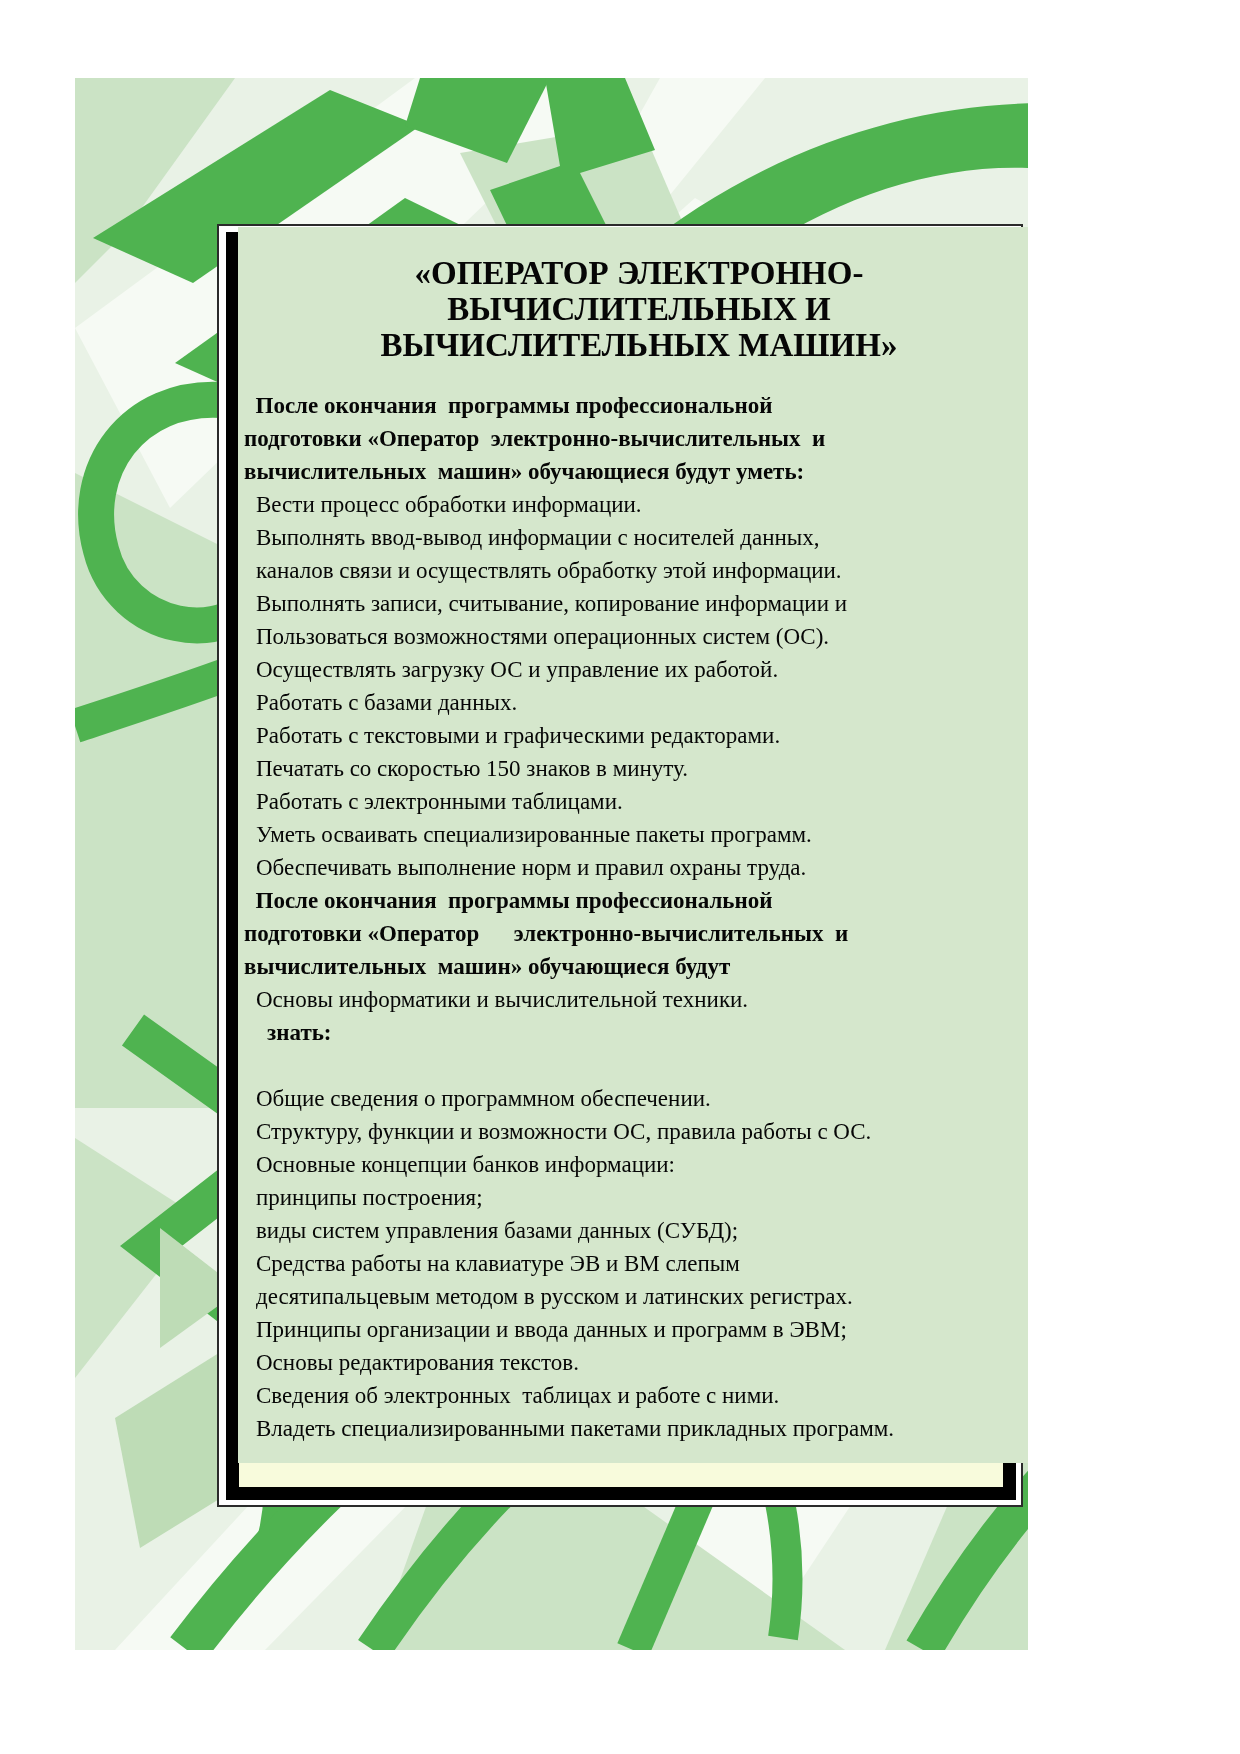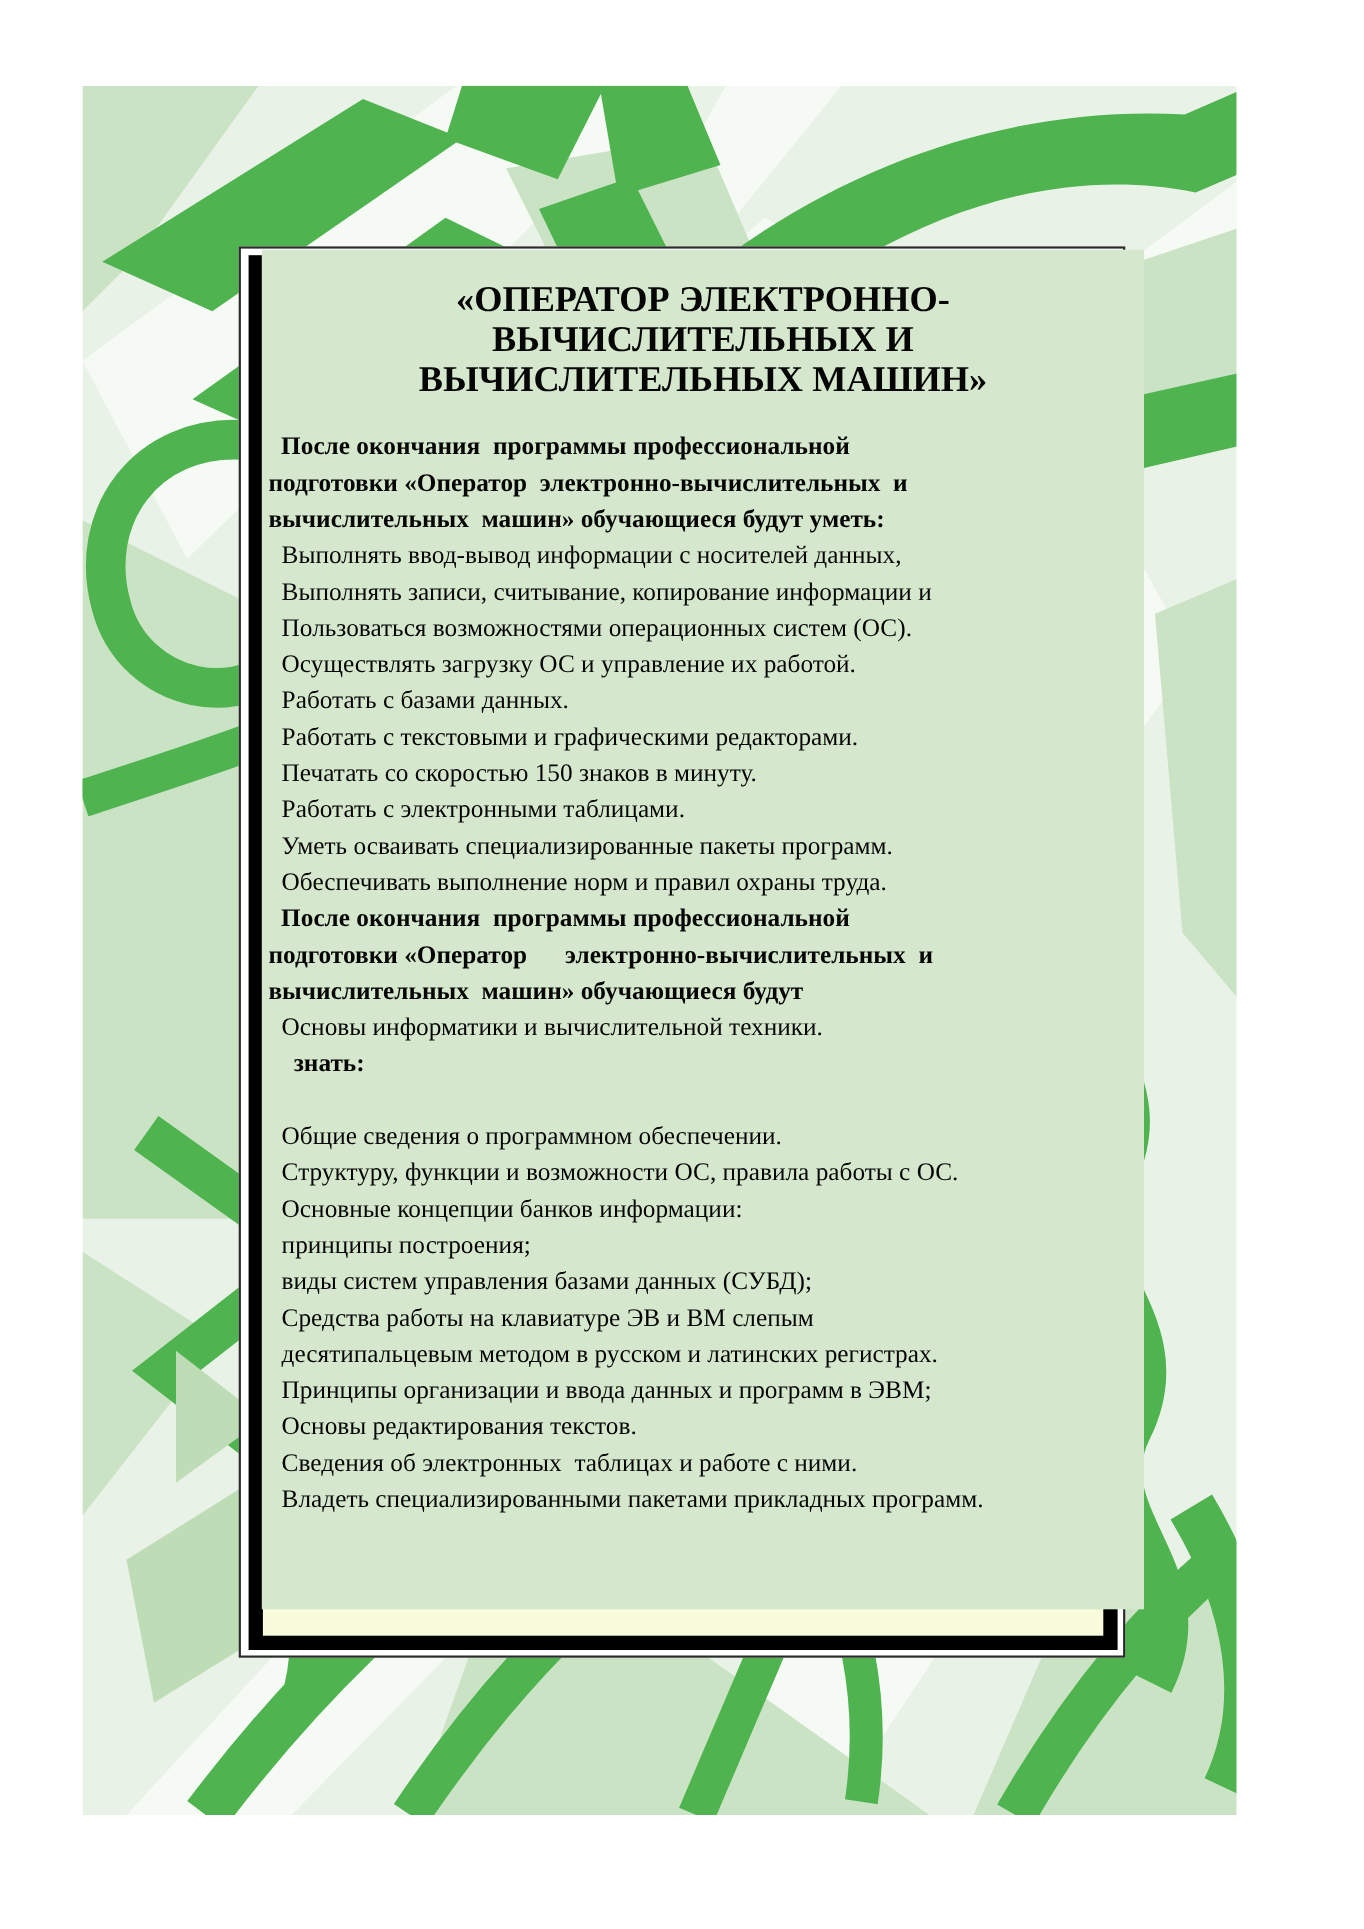--- a/index.html
+++ b/index.html
@@ -1,21 +1,21 @@
 <!DOCTYPE html>
 <html lang="ru" style="--page-bg: #ffffff; --pattern-base: #e9f2e6; --pattern-light: #f6faf4; --pattern-mid: #cbe3c5; --pattern-mid2: #bedcb6; --pattern-ribbon: #4fb350; --panel-fill: #d5e7cc; --frame-fill: #f8fbdc; --frame-border: #000000; --shadow-border: #2b2b2b; --text: #060606;"><head>
 <meta charset="utf-8">
 <title>Flyer</title>
 <style>
   html, body { margin: 0; padding: 0; }
   body { background: #ffffff; }
 
   .page {
     position: relative;
-    width: 1124px;
+    width: 1028px;
     height: 1754px;
     background: var(--page-bg, #ffffff);
     overflow: hidden;
     font-family: "Liberation Serif", "DejaVu Serif", serif;
   }
 
   
   .pattern {
     position: absolute;
     left: 75px; top: 78px;
@@ -132,21 +132,23 @@
   <div class="black-frame"></div>
 
   <div class="content-box">
     <div>
         <div class="line line-title">«ОПЕРАТОР ЭЛЕКТРОННО-ВЫЧИСЛИТЕЛЬНЫХ И</div>
         <div class="line line-title">ВЫЧИСЛИТЕЛЬНЫХ МАШИН»</div>
         <div class="line line-blank"></div>
         <div class="line line-bold">  После окончания  программы профессиональной</div>
         <div class="line line-bold">подготовки «Оператор  электронно-вычислительных  и</div>
         <div class="line line-bold">вычислительных  машин» обучающиеся будут уметь:</div>
+        <div class="line line-body">Вести процесс обработки информации.</div>
         <div class="line line-body">Выполнять ввод-вывод информации с носителей данных,</div>
+        <div class="line line-body">каналов связи и осуществлять обработку этой информации.</div>
         <div class="line line-body">Выполнять записи, считывание, копирование информации и</div>
         <div class="line line-body">Пользоваться возможностями операционных систем (ОС).</div>
         <div class="line line-body">Осуществлять загрузку ОС и управление их работой.</div>
         <div class="line line-body">Работать с базами данных.</div>
         <div class="line line-body">Работать с текстовыми и графическими редакторами.</div>
         <div class="line line-body">Печатать со скоростью 150 знаков в минуту.</div>
         <div class="line line-body">Работать с электронными таблицами.</div>
         <div class="line line-body">Уметь осваивать специализированные пакеты программ.</div>
         <div class="line line-body">Обеспечивать выполнение норм и правил охраны труда.</div>
         <div class="line line-bold">  После окончания  программы профессиональной</div>

